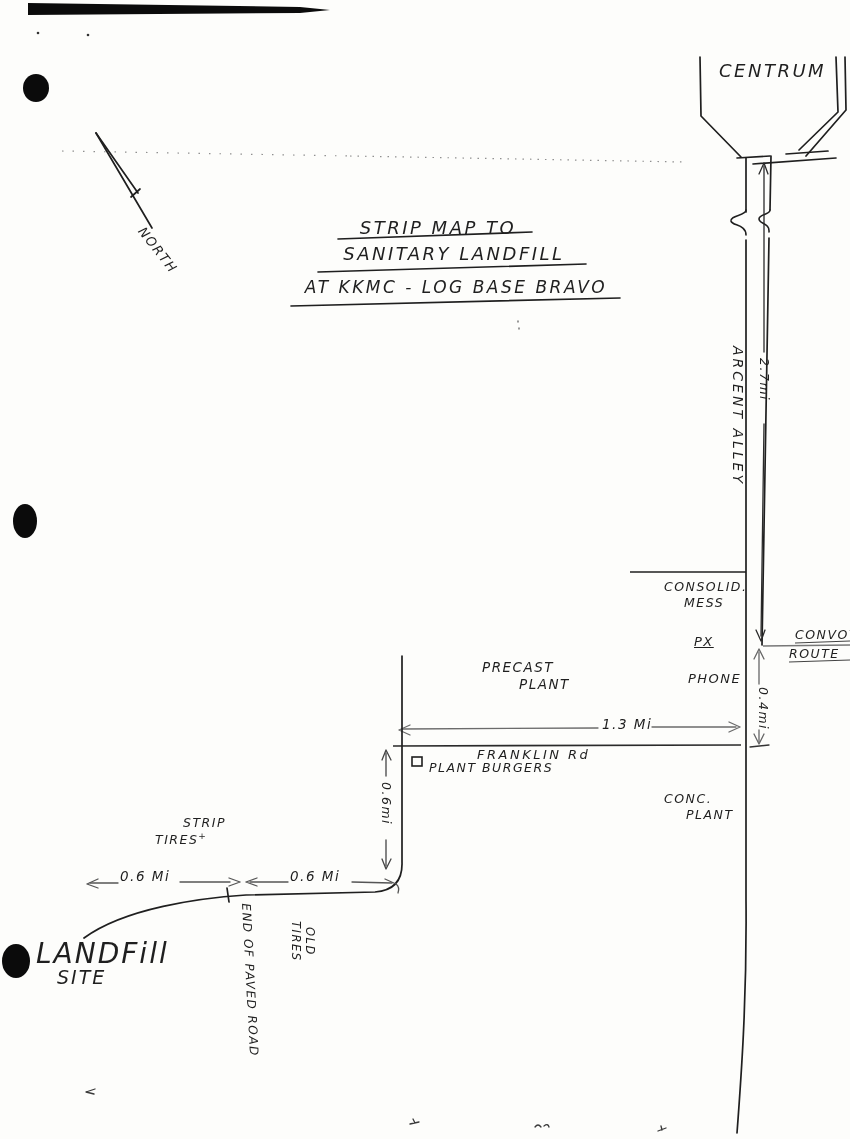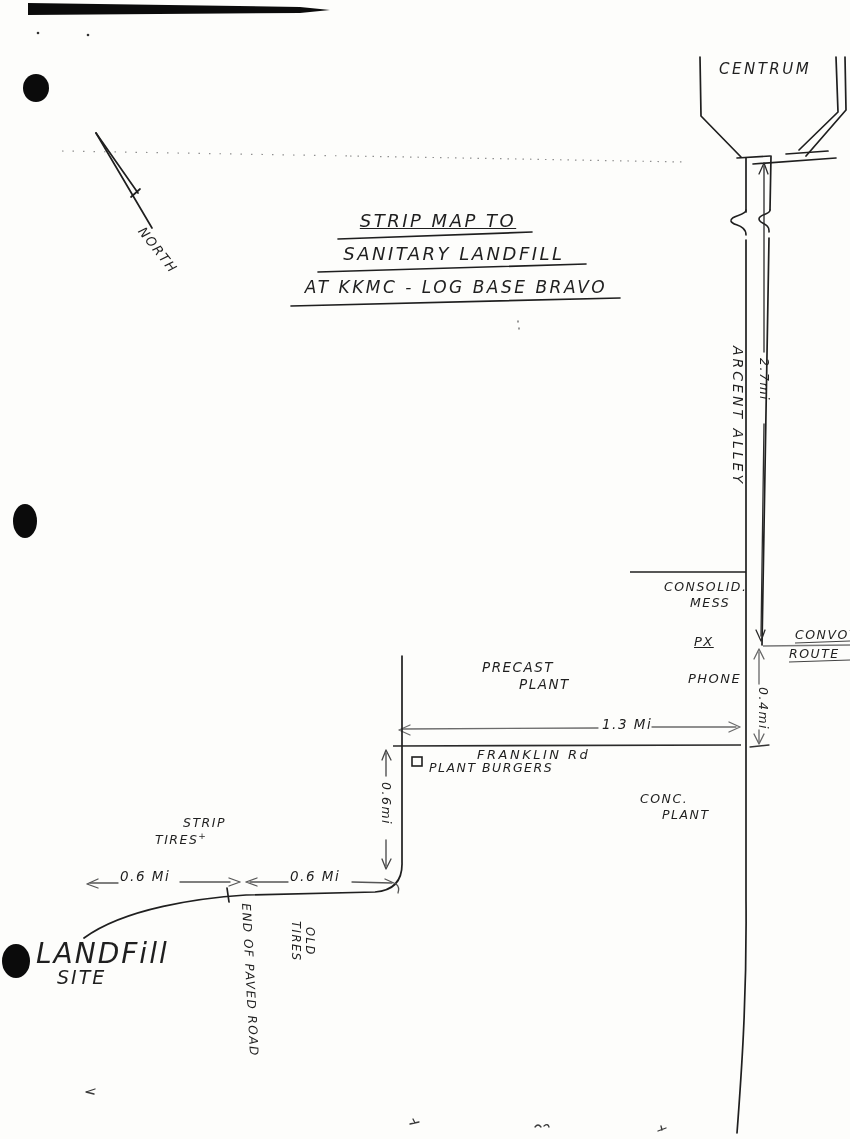--- a/index.html
+++ b/index.html
@@ -138,35 +138,35 @@
 
     <g stroke="#3a3a3a" stroke-width="1.3" fill="none" stroke-linecap="round">
       <path d="M86,1092 l9,-3 m-9,3 l8,2"></path>
       <path d="M410,1124 l9,-2 m-6,-3 l2,4"></path>
       <path d="M535,1127 q3,-4 6,0 m3,-1 q4,-3 5,1"></path>
       <path d="M658,1131 l8,-3 m-5,-2 l1,4"></path>
       <path d="M518,321 l0,1 m1,6 l0,1" stroke="#666"></path>
     </g>
   </svg>
 
-  <div class="lbl title-line" style="left:340px;top:210px;width:196px;text-decoration:underline;">STRIP MAP TO</div>
+  <div class="lbl title-line" style="left:340px;top:217px;width:196px;">STRIP MAP TO</div>
   <div class="lbl title-line" style="left:324px;top:243px;width:260px;">SANITARY LANDFILL</div>
   <div class="lbl title-line" style="left:296px;top:277px;width:320px;font-size:17px;">AT KKMC - LOG BASE BRAVO</div>
 
   <div class="lbl" style="left:147px;top:224px;font-size:13px;transform:rotate(52deg);transform-origin:0 0;">NORTH</div>
 
-  <div class="lbl" style="left:719px;top:60px;font-size:15px;letter-spacing:2.5px;">CENTRUM</div>
+  <div class="lbl" style="left:719px;top:60px;font-size:18px;letter-spacing:2.5px;">CENTRUM</div>
 
   <div class="lbl rot90" style="left:746px;top:346px;font-size:14px;letter-spacing:3px;">ARCENT ALLEY</div>
 
   <div class="lbl rot90 small" style="left:772px;top:358px;">2.7mi</div>
 
   <div class="lbl small" style="left:664px;top:579px;">
     <span style="display:block;">CONSOLID.</span>
-    <span style="display:block;margin-left:26px;">MESS</span>
+    <span style="display:block;margin-left:20px;">MESS</span>
   </div>
 
   <div class="lbl" style="left:694px;top:634px;font-size:13px;text-decoration:underline;">PX</div>
 
   <div class="lbl" style="left:688px;top:671px;font-size:13px;">PHONE</div>
 
   <div class="lbl small" style="left:795px;top:627px;">CONVOY</div>
   <div class="lbl small" style="left:789px;top:646px;">ROUTE</div>
 
   <div class="lbl rot90 small" style="left:771px;top:687px;">0.4mi</div>
@@ -175,21 +175,21 @@
     <span style="display:block;">PRECAST</span>
     <span style="display:block;margin-left:37px;">PLANT</span>
   </div>
 
   <div class="lbl med" style="left:602px;top:716px;">1.3 Mi</div>
 
   <div class="lbl" style="left:477px;top:747px;font-size:13px;letter-spacing:2.5px;">FRANKLIN Rd</div>
 
   <div class="lbl small" style="left:429px;top:760px;">PLANT BURGERS</div>
 
-  <div class="lbl small" style="left:640px;top:791px;">
+  <div class="lbl small" style="left:664px;top:791px;">
     <span style="display:block;">CONC.</span>
     <span style="display:block;margin-left:22px;">PLANT</span>
   </div>
 
   <div class="lbl rot90 small" style="left:394px;top:782px;">0.6mi</div>
 
   <div class="lbl small" style="left:155px;top:815px;">
     <span style="display:block;margin-left:28px;">STRIP</span>
     <span style="display:block;"><span>TIRES</span><sup style="font-size:9px;">+</sup></span>
   </div>

